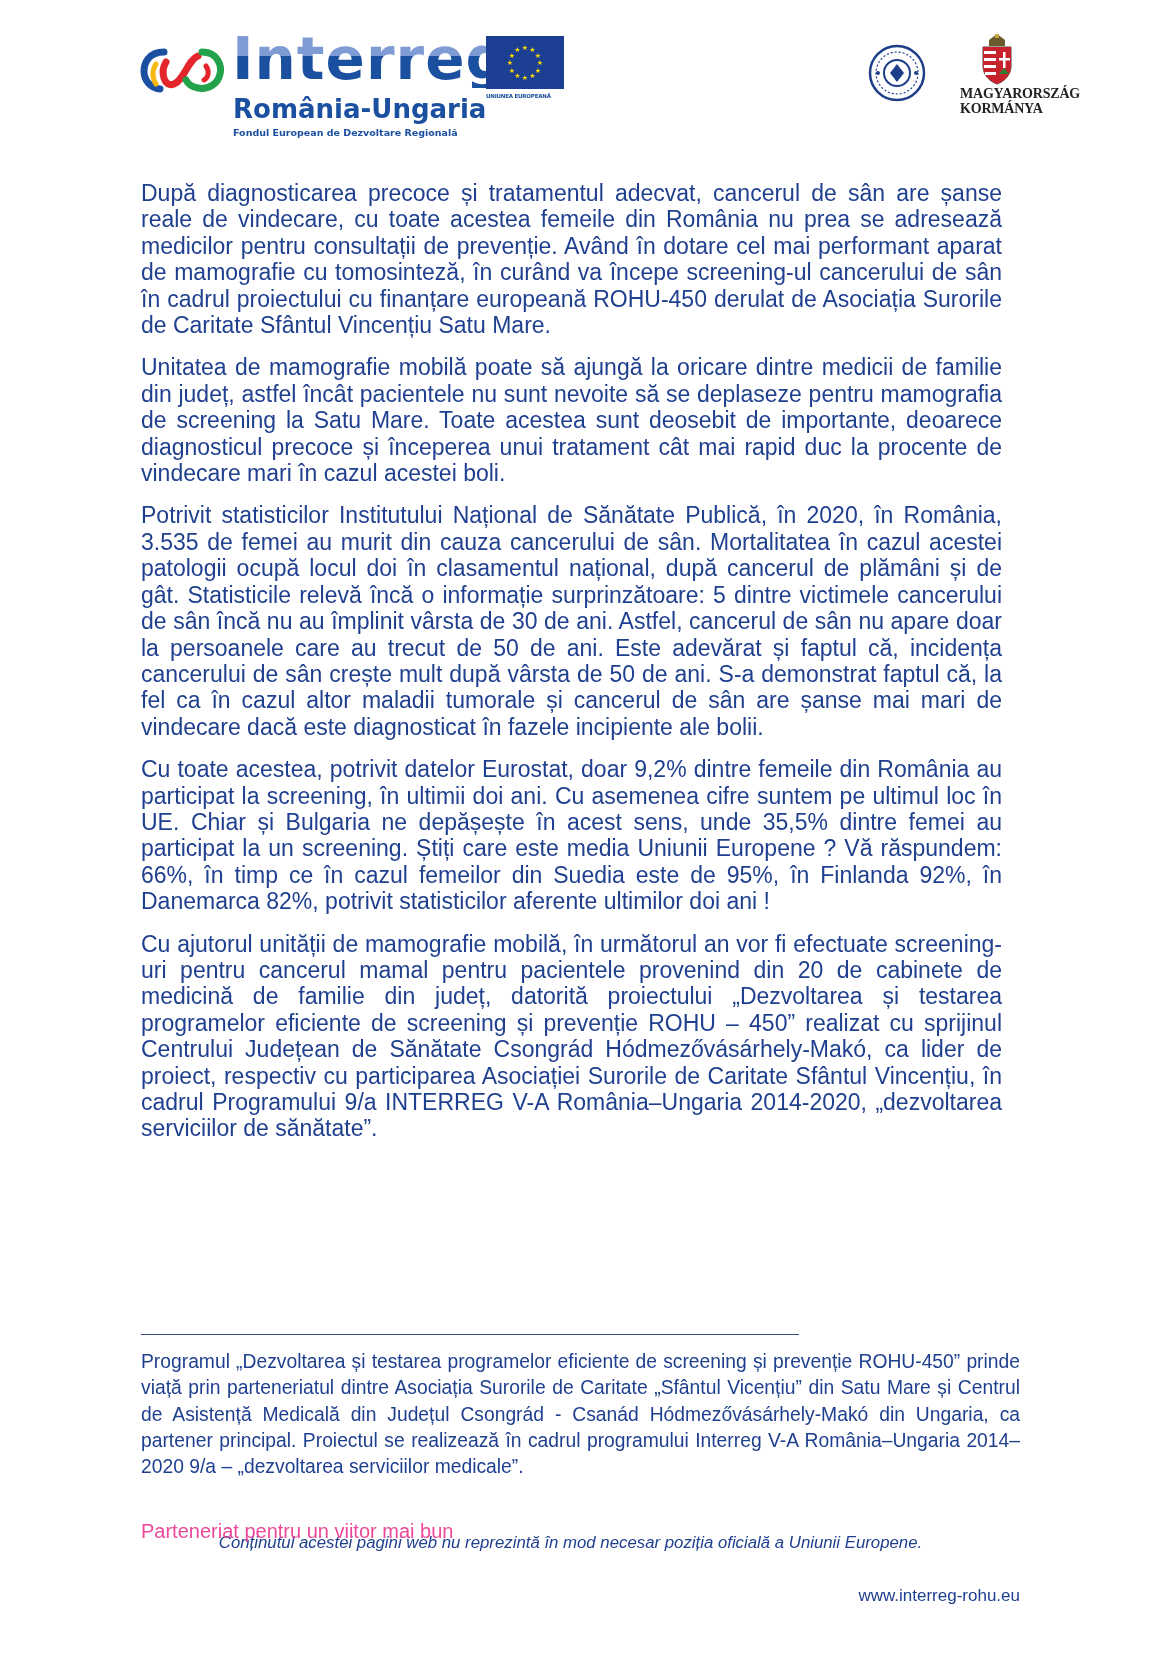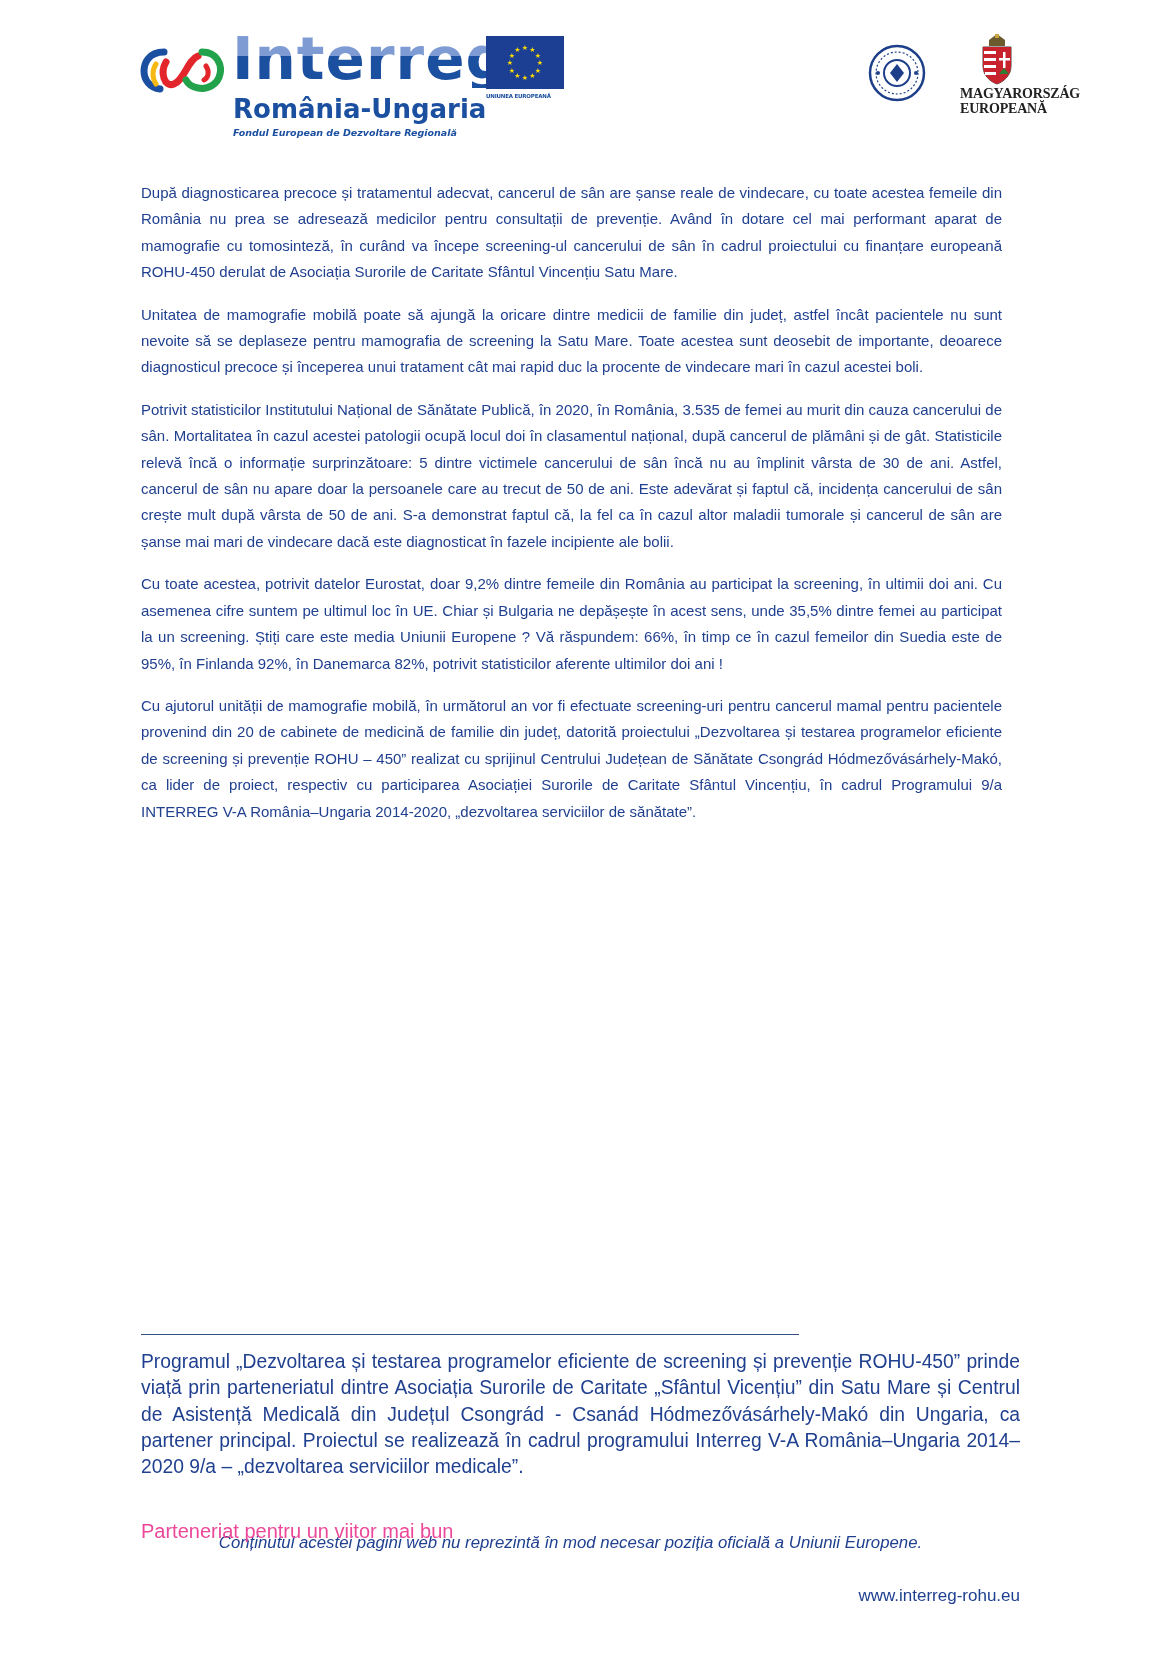--- a/index.html
+++ b/index.html
@@ -8,35 +8,35 @@
   .page { position: absolute; left: 0; top: 0; width: 1166px; height: 1654px; }
 
   
   .logo-interreg { position: absolute; left: 140px; top: 38px; width: 440px; height: 110px; }
   .infinity { position: absolute; left: 0; top: 6px; width: 84px; height: 52px; }
   .interreg-word { position: absolute; left: 92px; top: -8px; font-family: "DejaVu Sans", sans-serif;
                    font-weight: bold; font-size: 58px; letter-spacing: 1px; color: #1b4fa0; line-height: 1; }
   .region { position: absolute; left: 93px; top: 58px; font-family: "DejaVu Sans", sans-serif;
             font-weight: bold; font-size: 26px; color: #1b4fa0; white-space: nowrap; line-height: 1; text-align: center; }
   .fund { position: absolute; left: 93px; top: 89px; font-family: "DejaVu Sans", sans-serif;
-          font-weight: bold; font-size: 9.5px; color: #1b4fa0; white-space: nowrap; font-style: italic; }
+          font-weight: bold; font-size: 9.5px; color: #1b4fa0; white-space: nowrap; }
   .eu-flag { position: absolute; left: 346px; top: -2px; width: 78px; height: 53px; background: #1c3f94; }
   .eu-label { position: absolute; left: 346px; top: 55px; font-family: "DejaVu Sans", sans-serif; font-size: 5.5px;
               font-weight: bold; color: #1b4fa0; white-space: nowrap; letter-spacing: -0.2px; }
 
   .seal { position: absolute; left: 868px; top: 44px; width: 58px; height: 58px; }
   .hu-coat { position: absolute; left: 977px; top: 34px; width: 40px; height: 52px; }
   .hu-label { position: absolute; left: 960px; top: 87px; width: 76px; text-align: center;
               font-family: "Liberation Serif", serif; font-size: 14px; font-weight: bold; color: #222;
               line-height: 1.05; letter-spacing: -0.2px; }
 
   
   .content { position: absolute; left: 141px; top: 180px; width: 879px; }
   .title { font-weight: bold; font-size: 21.5px; color: #1d4797; margin: 0 0 16px 0; letter-spacing: 0.1px; }
-  .para { font-size: 15px; line-height: 26.4px; color: #1f3f8f; text-align: justify; margin: 0 18px 16px 0; }
+  .para { font-size: 23px; line-height: 26.4px; color: #1f3f8f; text-align: justify; margin: 0 18px 16px 0; }
 
   .rule { position: absolute; left: 141px; top: 1334px; width: 658px; height: 0; border-top: 1px solid #33507f; }
 
   .note { position: absolute; left: 141px; top: 1349px; width: 879px; 
           font-size: 19.3px; line-height: 26.3px; color: #1f3f8f; text-align: justify; margin: 0; }
   .disclaimer { position: absolute; left: 131px; top: 1533px; width: 879px; text-align: center;
                 font-style: italic; font-size: 16.8px; color: #1f3f8f; }
   .footer-left { position: absolute; left: 141px; top: 1520px; font-size: 20px; color: #ec4899; }
   .footer-right { position: absolute; right: 146px; top: 1586px; font-size: 17px; color: #1f3f8f; text-align: center; }
 </style>
@@ -95,21 +95,21 @@
     <rect x="7" y="24" width="12" height="3" fill="#fff"></rect>
     <rect x="7" y="31" width="12" height="3" fill="#fff"></rect>
     <rect x="8" y="38" width="11" height="3" fill="#fff"></rect>
     <path d="M20 13 L34 13 L34 32 C34 42 26 48 20 50 Z" fill="#c8232c"></path>
     <rect x="26" y="18" width="2.5" height="16" fill="#fff"></rect>
     <rect x="22" y="24" width="11" height="2.5" fill="#fff"></rect>
     <path d="M22 40 L27 34 L32 40 Z" fill="#2e7d32"></path>
   </svg>
   <div class="hu-label">
     <div>MAGYARORSZÁG</div>
-    <div>EUROPEANĂ</div>
+    <div>KORMÁNYA</div>
   </div>
 
   <div class="content">
     <p class="para">După diagnosticarea precoce și tratamentul adecvat, cancerul de sân are șanse reale de vindecare, cu toate acestea femeile din România nu prea se adresează medicilor pentru consultații de prevenție. Având în dotare cel mai performant aparat de mamografie cu tomosinteză,  în curând va începe screening-ul cancerului de sân în cadrul proiectului cu finanțare europeană  ROHU-450 derulat de  Asociația Surorile de Caritate  Sfântul Vincențiu Satu Mare.</p>
     <p class="para">Unitatea de mamografie mobilă poate să ajungă la oricare dintre medicii de familie din județ, astfel încât pacientele nu sunt nevoite să se deplaseze pentru mamografia de screening  la Satu Mare. Toate acestea sunt deosebit de importante, deoarece diagnosticul precoce și începerea unui tratament cât mai rapid duc la procente de vindecare mari în cazul acestei boli.</p>
     <p class="para">Potrivit statisticilor Institutului Național de Sănătate Publică, în 2020, în România, 3.535 de femei au murit din cauza cancerului de sân. Mortalitatea în cazul acestei patologii ocupă locul doi în clasamentul național, după cancerul de plămâni și de gât. Statisticile relevă încă o informație surprinzătoare: 5 dintre victimele cancerului de sân încă nu au împlinit vârsta de 30 de ani. Astfel, cancerul de sân nu apare doar la persoanele care au trecut de 50 de ani. Este adevărat și faptul că, incidența cancerului de sân crește mult după vârsta de 50 de ani. S-a demonstrat faptul că, la fel ca în cazul altor maladii tumorale și cancerul de sân are șanse mai mari de vindecare dacă este diagnosticat în fazele incipiente ale bolii.</p>
     <p class="para">Cu toate acestea, potrivit datelor Eurostat, doar 9,2% dintre femeile din România au participat la screening, în ultimii doi ani. Cu asemenea cifre suntem pe ultimul loc în UE. Chiar și Bulgaria ne depășește în acest sens, unde 35,5% dintre femei au participat la un screening. Știți care este media Uniunii Europene ? Vă răspundem: 66%, în timp ce în cazul femeilor din Suedia este de 95%, în Finlanda 92%, în Danemarca 82%, potrivit statisticilor aferente ultimilor doi ani !</p>
     <p class="para">Cu ajutorul unității de mamografie mobilă,  în următorul an vor fi efectuate screening-uri pentru cancerul mamal pentru pacientele provenind din 20 de cabinete de medicină de familie din județ, datorită proiectului „Dezvoltarea și testarea programelor eficiente de screening și prevenție ROHU – 450” realizat cu sprijinul Centrului Județean de Sănătate Csongrád Hódmezővásárhely-Makó, ca lider de proiect, respectiv cu participarea Asociației Surorile de Caritate Sfântul Vincențiu, în cadrul Programului 9/a INTERREG V-A România–Ungaria 2014-2020, „dezvoltarea serviciilor de sănătate”.</p>
   </div>
 

